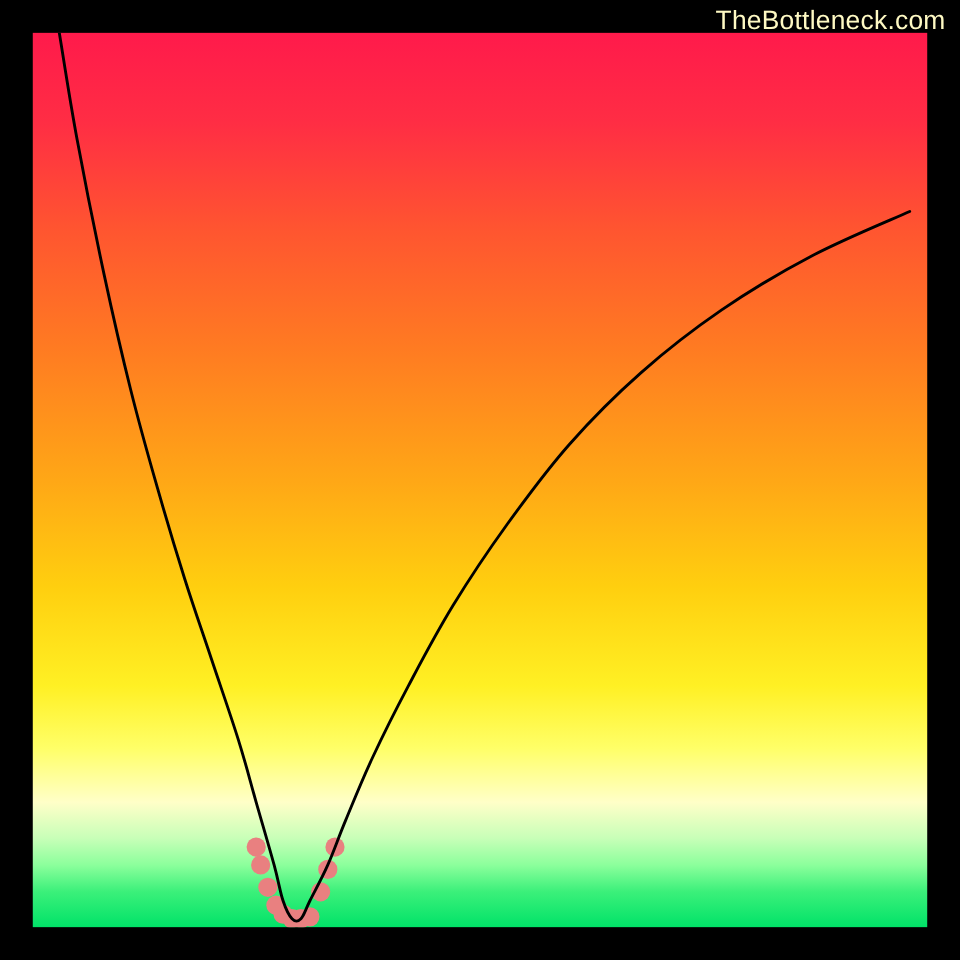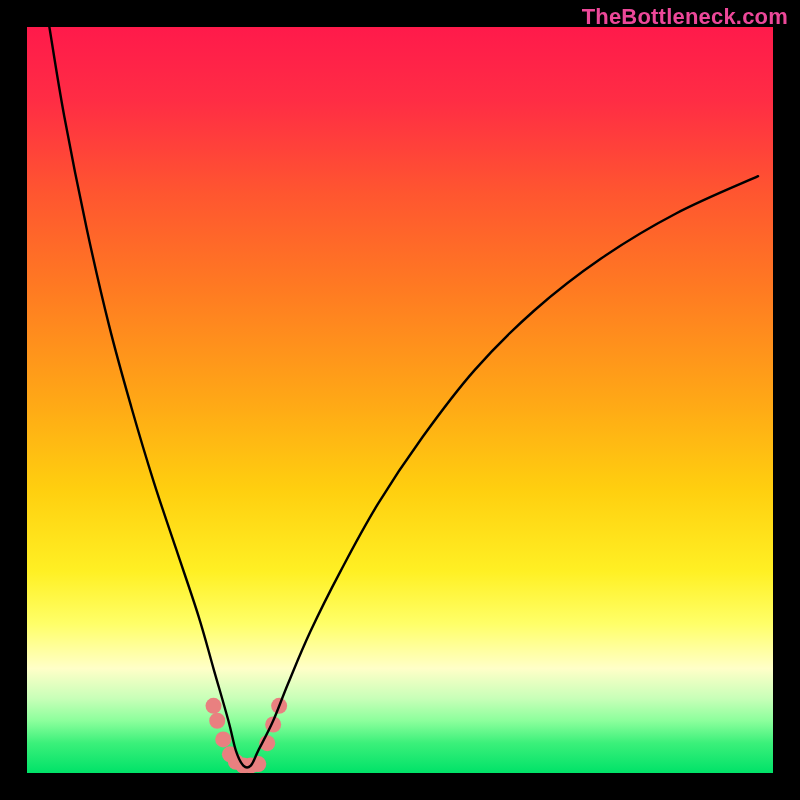--- a/index.html
+++ b/index.html
@@ -21,23 +21,23 @@
     left: 27px;
     top: 27px;
     width: 746px;
     height: 746px;
     overflow: hidden;
   }
   .watermark {
     position: absolute;
     top: 4px;
     right: 12px;
-    color: #ec4899;
+    color: #fef9c3;
     font-size: 22px;
-    font-weight: 700;
+    font-weight: 400;
     letter-spacing: 0.2px;
     z-index: 5;
   }
   svg { display: block; }
 </style>
 </head>
 <body>
 
 <div class="frame">
   <div class="watermark">TheBottleneck.com</div>

